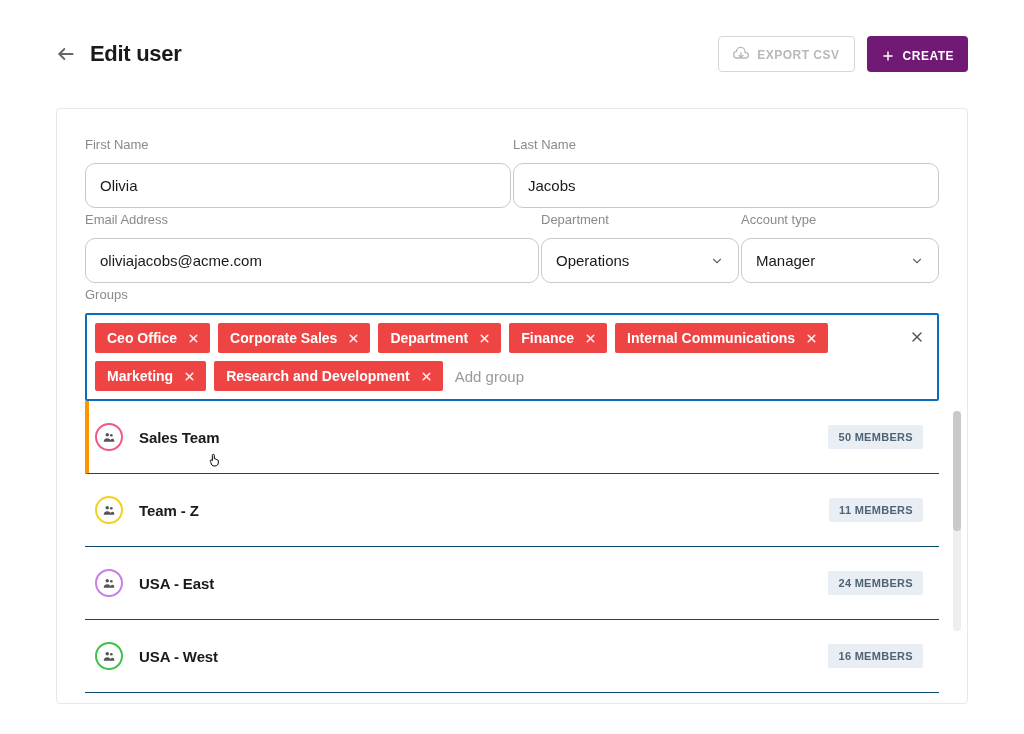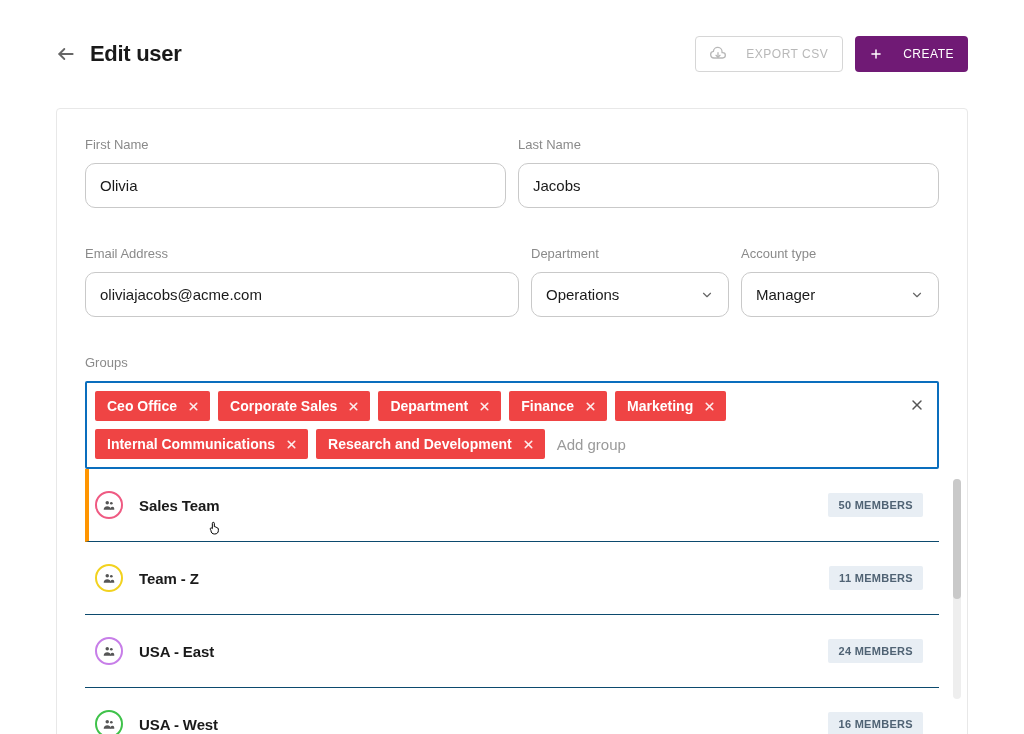--- a/index.html
+++ b/index.html
@@ -34,26 +34,26 @@
     font-weight: 700;
     color: #1a1a1a;
     letter-spacing: -0.3px;
   }
   .header-right {
     display: flex;
     gap: 12px;
   }
   .btn {
     display: flex;
-    align-items: center;
-    gap: 20px;
+    align-items: flex-end;
+    gap: 8px;
     padding: 9px 14px;
     border-radius: 4px;
     font-size: 12px;
-    font-weight: 400;
+    font-weight: 700;
     letter-spacing: 0.5px;
     cursor: pointer;
     border: none;
   }
   .btn-export {
     background: #fff;
     border: 1px solid #d6d6d6;
     color: #b8b8b8;
   }
   .btn-create {
@@ -61,22 +61,22 @@
     color: #fff;
   }
   .icon-sm { display:inline-flex; }
   .card {
     border: 1px solid #e8e8e8;
     border-radius: 4px;
     padding: 28px 28px 10px 28px;
   }
   .row {
     display: flex;
-    gap: 12px;
-    margin-bottom: 38px;
+    gap: 2px;
+    margin-bottom: 4px;
   }
   .field {
     display: flex;
     flex-direction: column;
     gap: 11px;
   }
   .field-half { flex: 1 1 50%; }
   .field-dept { flex: 0 0 198px; }
   .field-acct { flex: 0 0 198px; }
   .label {
@@ -334,30 +334,30 @@
         <span class="chip">
           <span>Finance</span>
           <span class="chip-x">
             <svg width="13" height="13" viewBox="0 0 24 24" fill="none" stroke="currentColor" stroke-width="3" stroke-linecap="round">
               <line x1="18" y1="6" x2="6" y2="18"></line>
               <line x1="6" y1="6" x2="18" y2="18"></line>
             </svg>
           </span>
         </span>
         <span class="chip">
+          <span>Internal Communications</span>
+          <span class="chip-x">
+            <svg width="13" height="13" viewBox="0 0 24 24" fill="none" stroke="currentColor" stroke-width="3" stroke-linecap="round">
+              <line x1="18" y1="6" x2="6" y2="18"></line>
+              <line x1="6" y1="6" x2="18" y2="18"></line>
+            </svg>
+          </span>
+        </span>
+        <span class="chip">
           <span>Marketing</span>
-          <span class="chip-x">
-            <svg width="13" height="13" viewBox="0 0 24 24" fill="none" stroke="currentColor" stroke-width="3" stroke-linecap="round">
-              <line x1="18" y1="6" x2="6" y2="18"></line>
-              <line x1="6" y1="6" x2="18" y2="18"></line>
-            </svg>
-          </span>
-        </span>
-        <span class="chip">
-          <span>Internal Communications</span>
           <span class="chip-x">
             <svg width="13" height="13" viewBox="0 0 24 24" fill="none" stroke="currentColor" stroke-width="3" stroke-linecap="round">
               <line x1="18" y1="6" x2="6" y2="18"></line>
               <line x1="6" y1="6" x2="18" y2="18"></line>
             </svg>
           </span>
         </span>
         <span class="chip">
           <span>Research and Development</span>
           <span class="chip-x">

